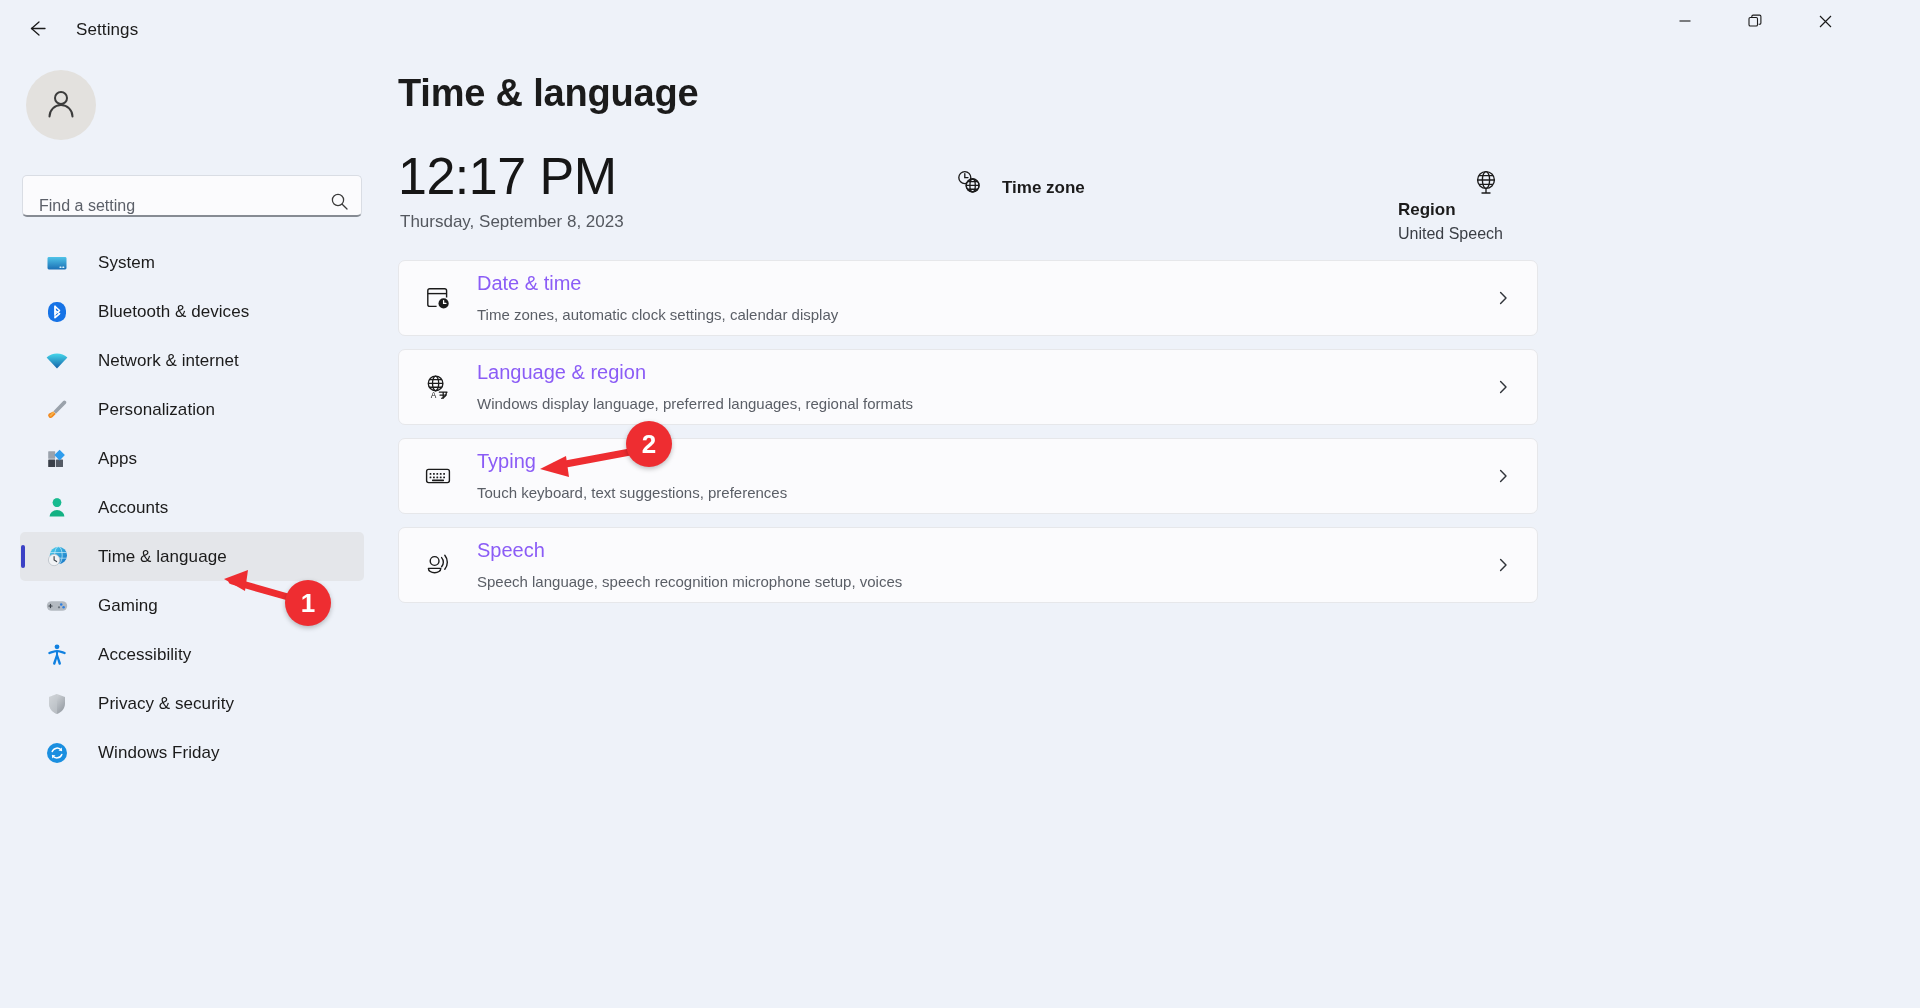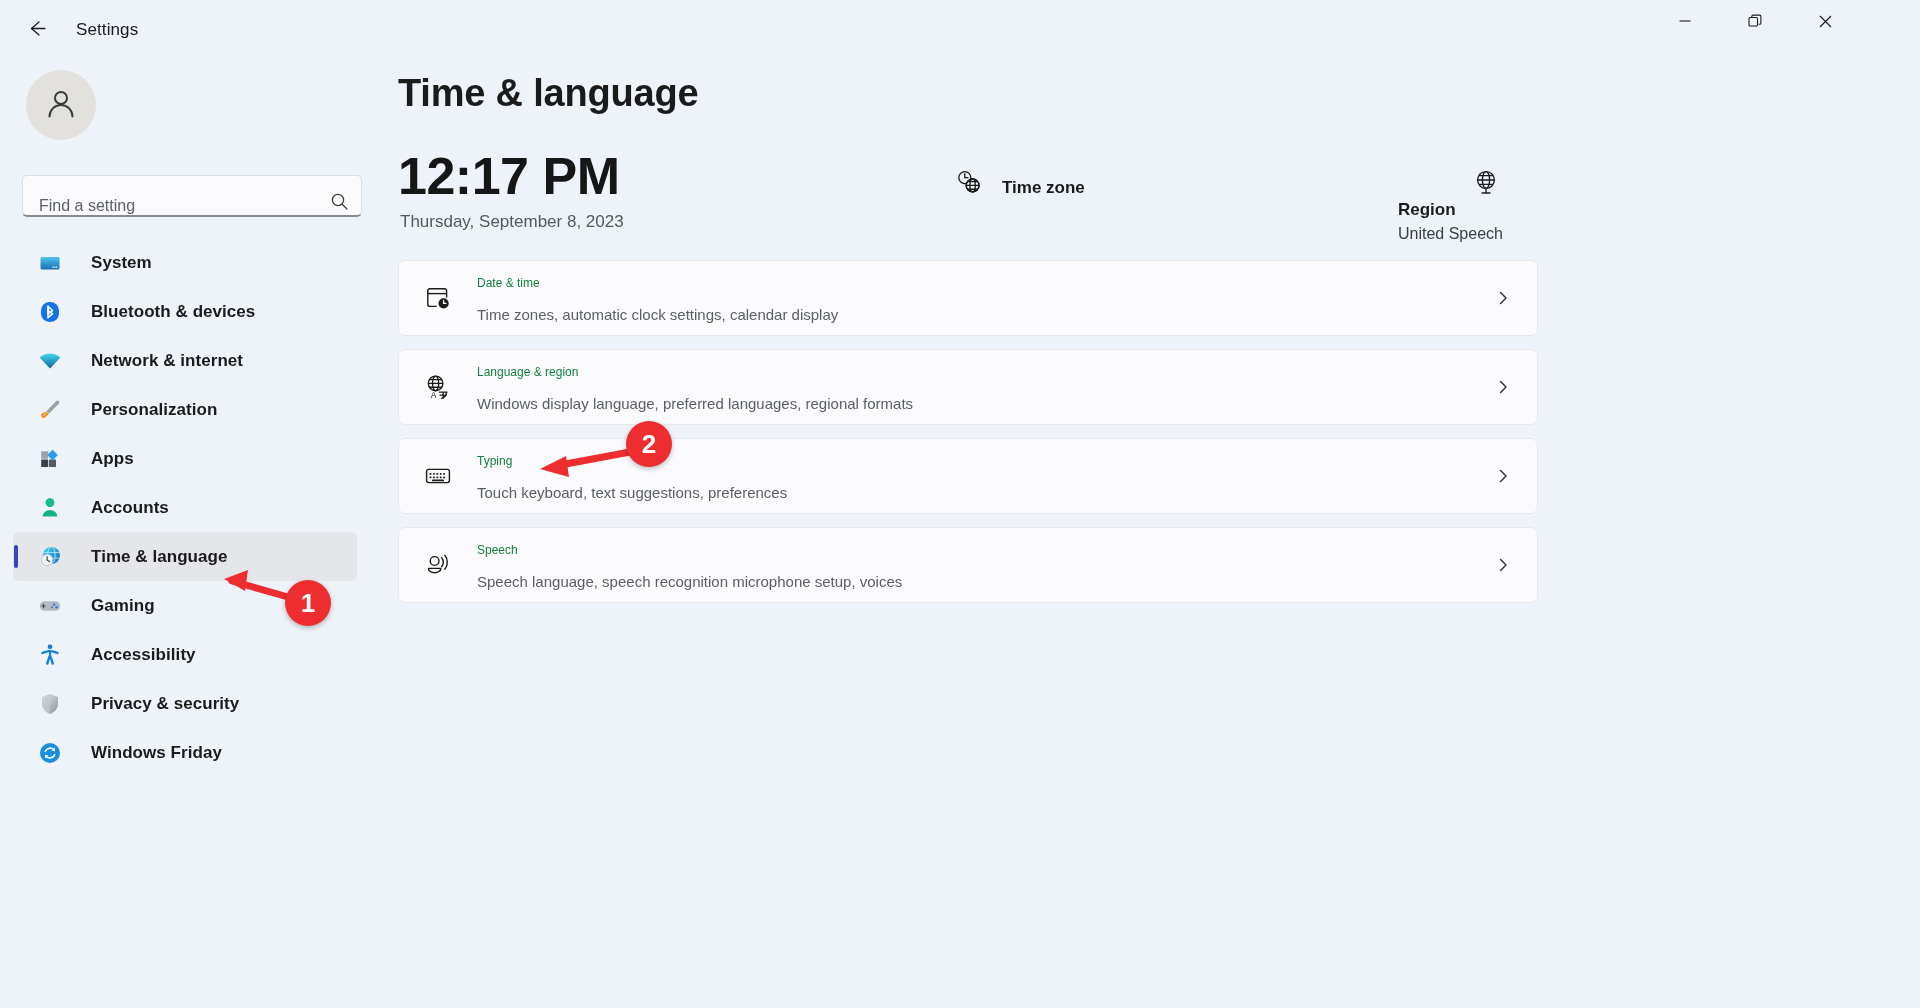--- a/index.html
+++ b/index.html
@@ -84,23 +84,22 @@
     outline: none;
     background: transparent;
     font-family: "Liberation Sans", sans-serif;
     font-size: 16px;
     color: #1b1b1b;
   }
   .search-wrap input::placeholder { color: #5c6069; }
 
   .navlist {
     position: absolute;
-    left: 13px; top: 178px;
+    left: 20px; top: 178px;
     width: 344px;
-    font-weight: bold;
   }
   .nav-item {
     position: relative;
     height: 49px;
     display: flex;
     align-items: center;
     padding-left: 24px;
     border-radius: 5px;
     cursor: pointer;
   }
@@ -137,21 +136,21 @@
     left: 2px; top: 12px;
     font-size: 38px;
     font-weight: bold;
     letter-spacing: -0.2px;
     color: #1b1b1b;
   }
   .clock {
     position: absolute;
     left: 2px; top: 86px;
     font-size: 52px;
-    font-weight: bold;
+    font-weight: normal;
     letter-spacing: -0.5px;
     color: #161616;
   }
   .clock-date {
     position: absolute;
     left: 4px; top: 152px;
     font-size: 17px;
     color: #54585f;
   }
 
@@ -196,22 +195,22 @@
     margin-bottom: 13px;
     cursor: pointer;
   }
   .card-icon {
     width: 34px; height: 34px;
     display: flex; align-items: center; justify-content: center;
     flex-shrink: 0;
   }
   .card-text { margin-left: 22px; }
   .card-title {
-    font-size: 12px;
-    color: #15803d;
+    font-size: 20px;
+    color: #8b5cf6;
     line-height: 23px;
   }
   .card-sub {
     font-size: 15px;
     color: #5a5e66;
     line-height: 21px;
     margin-top: 9px;
   }
   .card-chevron {
     position: absolute;

